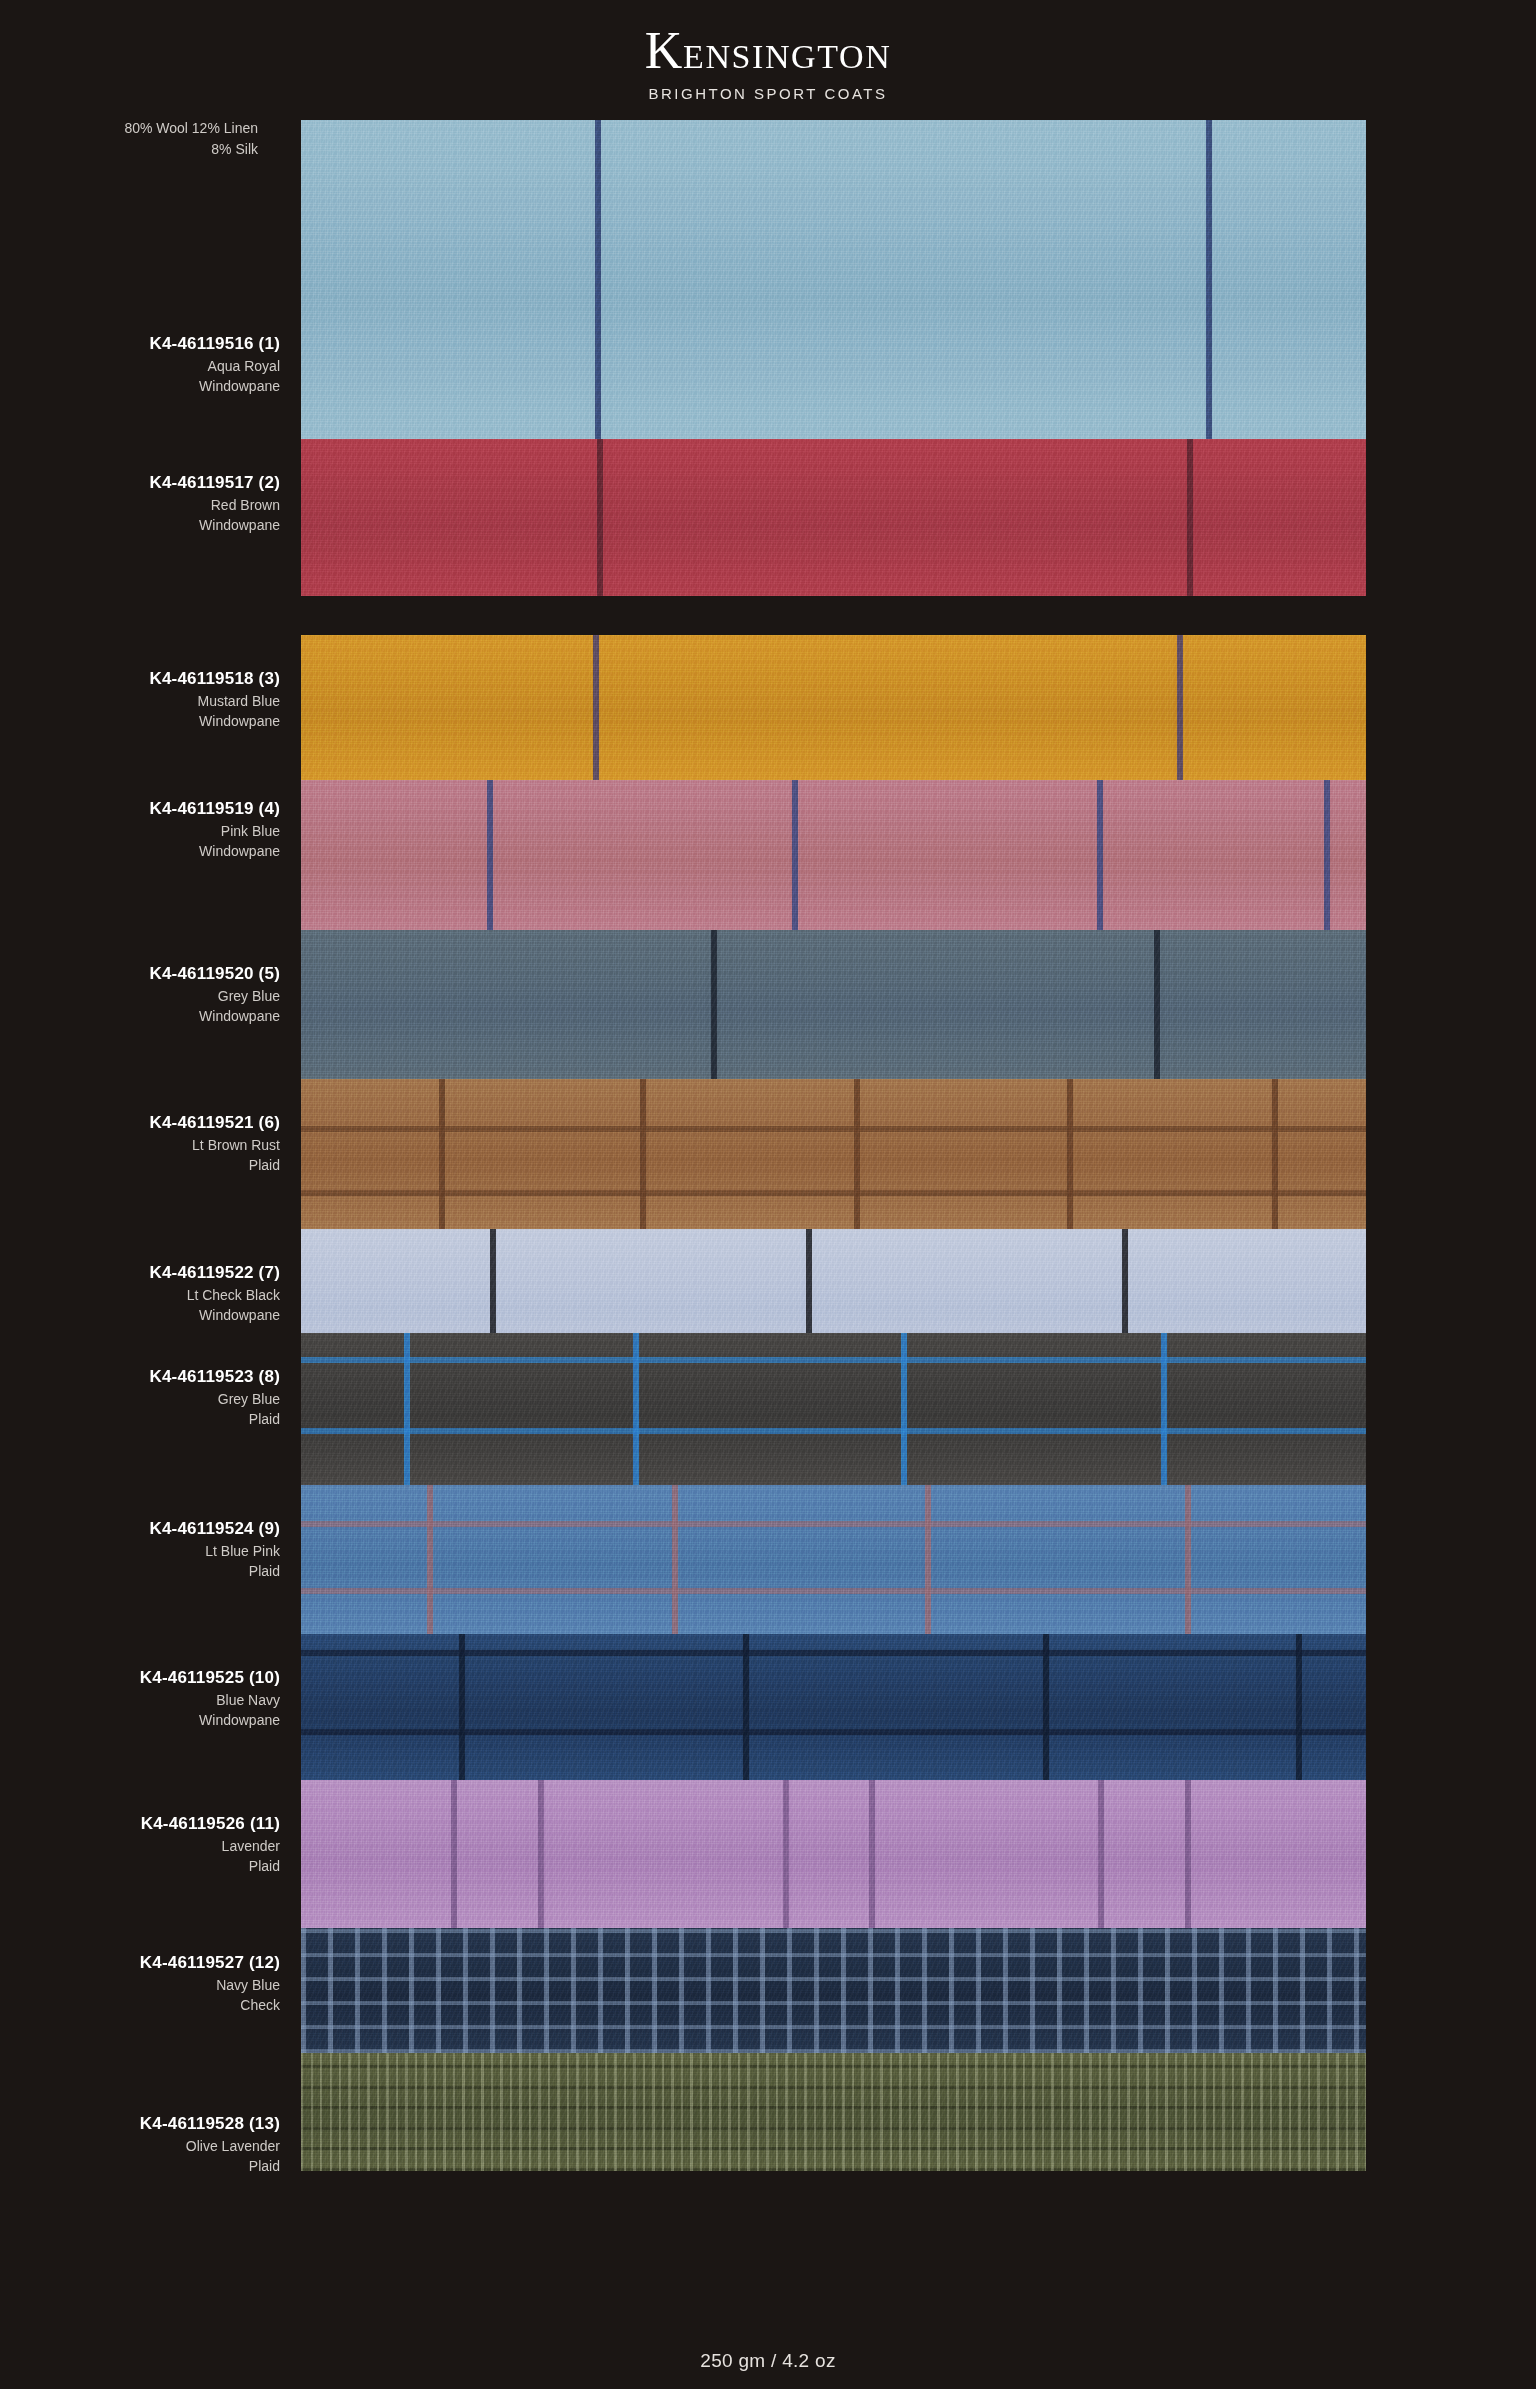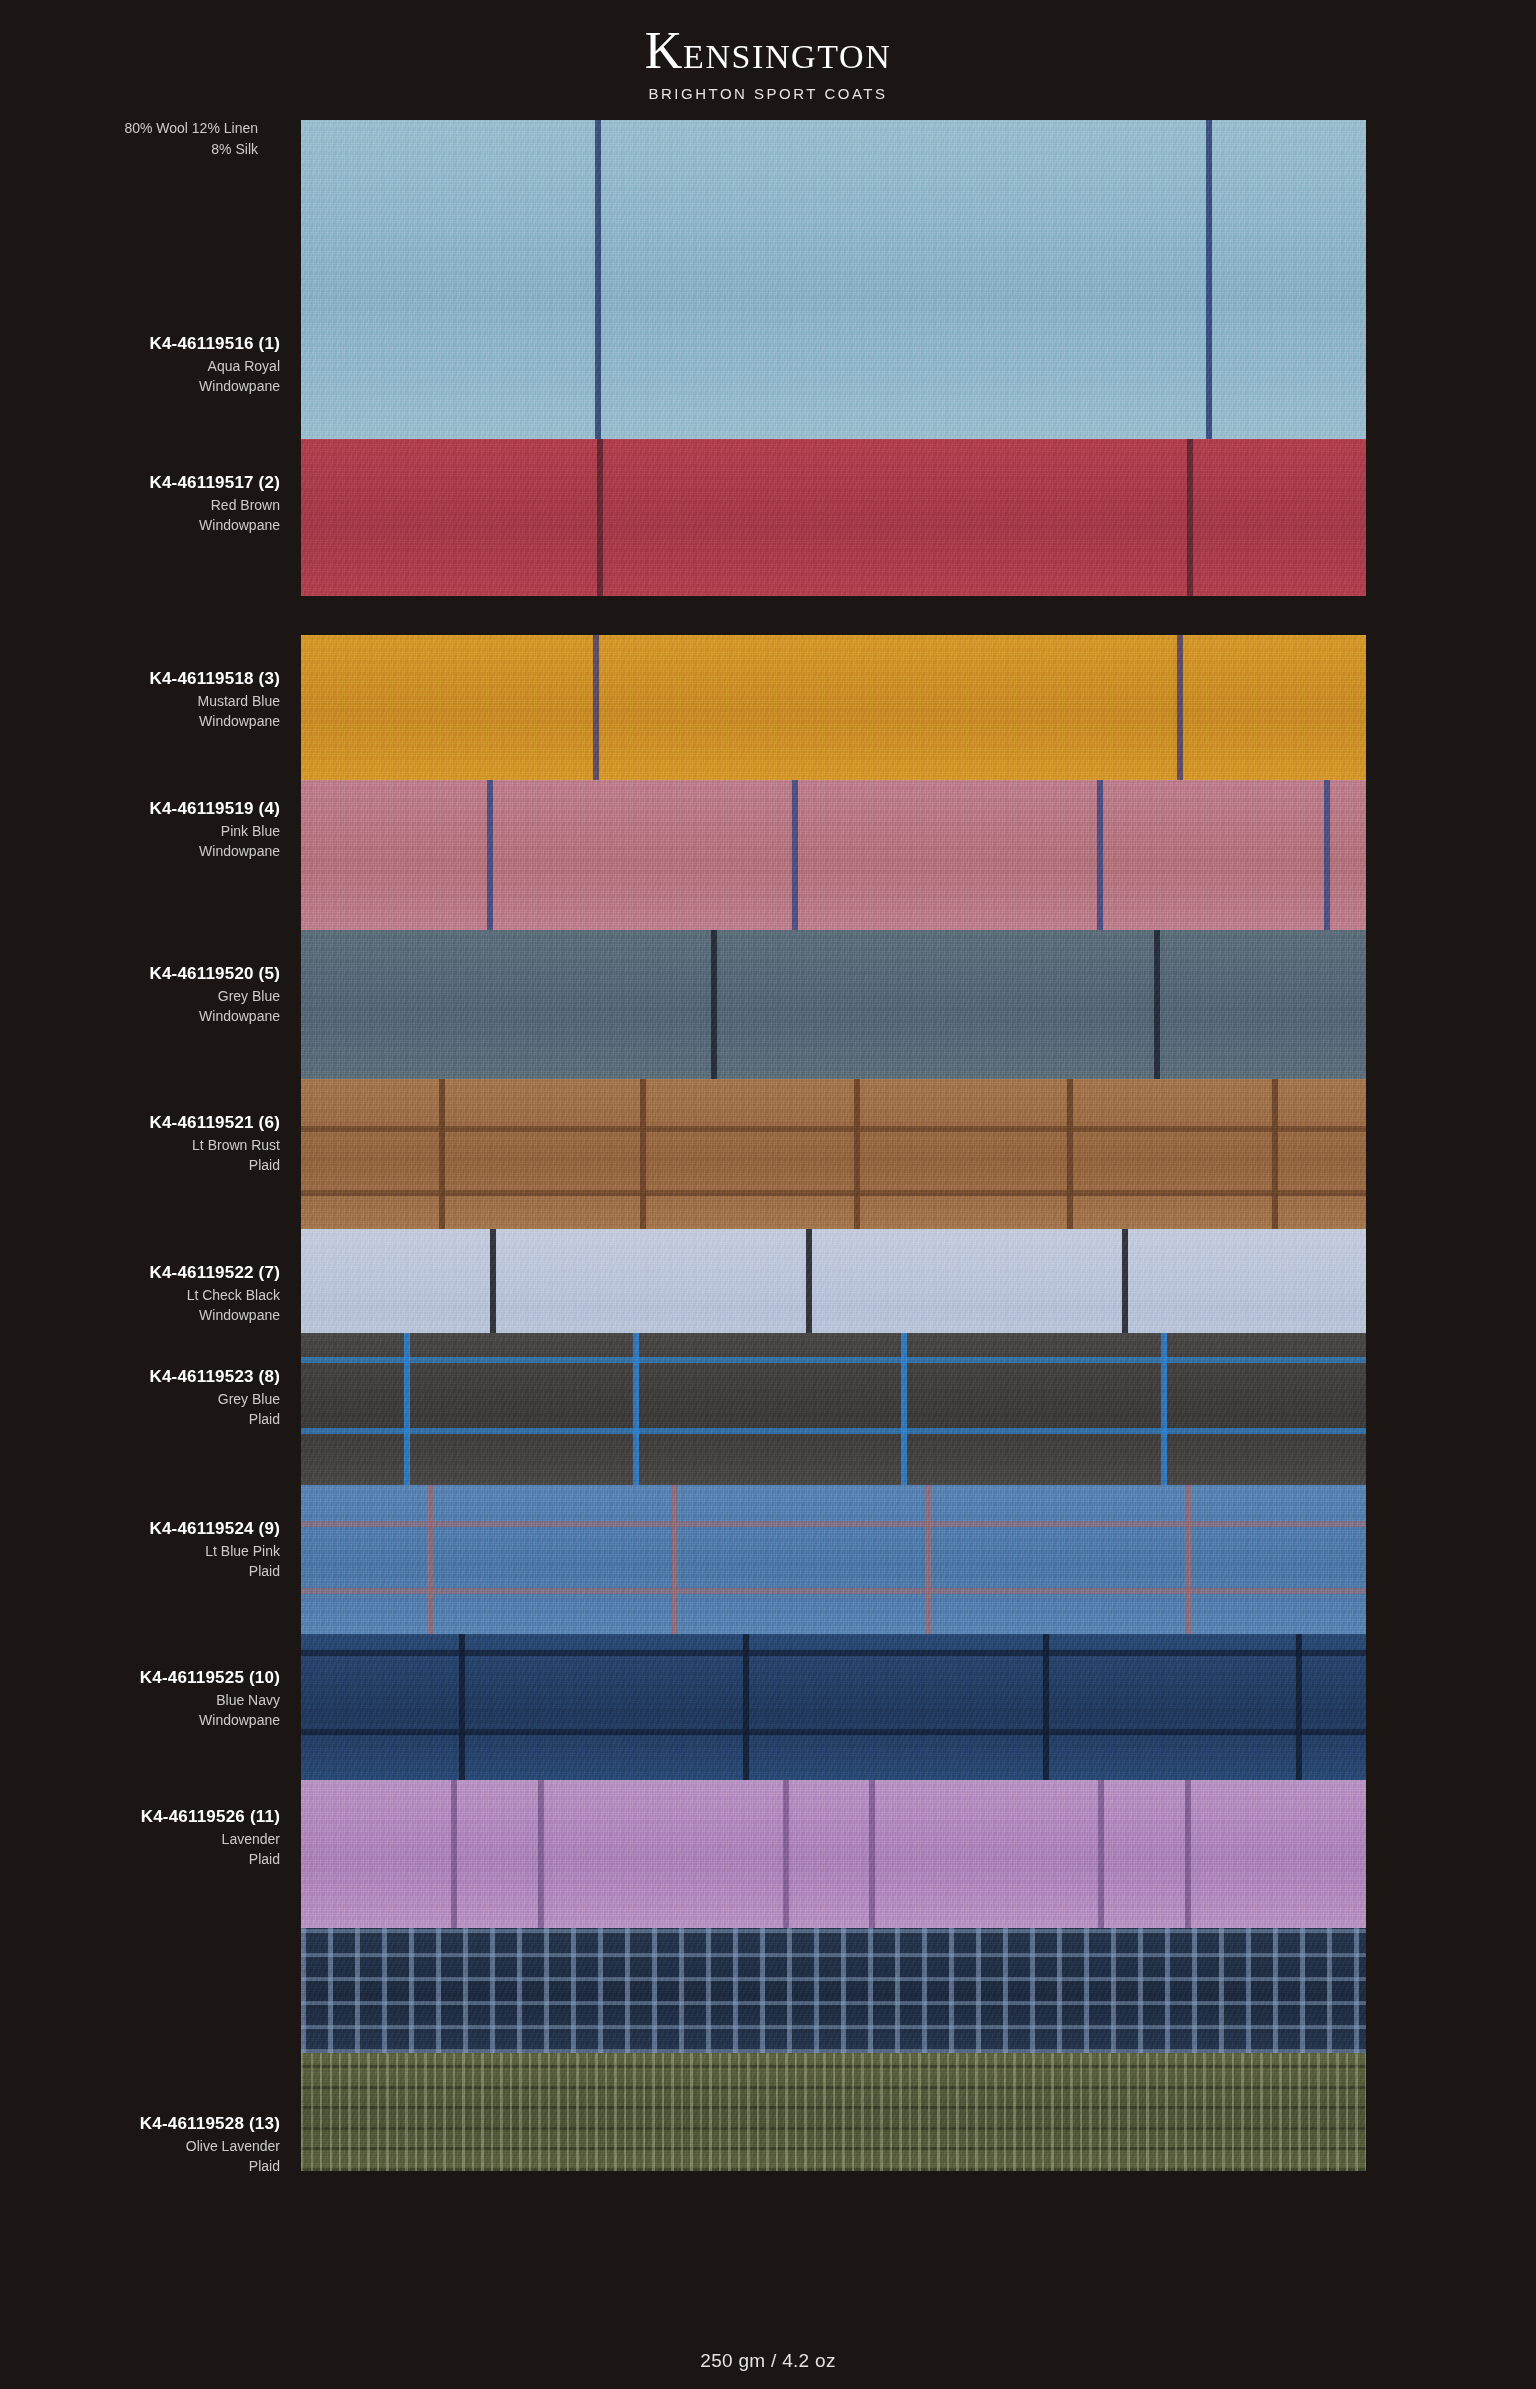--- a/index.html
+++ b/index.html
@@ -326,33 +326,38 @@
             <div style="position: absolute; top: 0px; bottom: 0px; left: 150px; width: 5.5px; background: rgb(127, 93, 144); opacity: 0.85;"></div>
             <div style="position: absolute; top: 0px; bottom: 0px; left: 237px; width: 5.5px; background: rgb(127, 93, 144); opacity: 0.85;"></div>
             <div style="position: absolute; top: 0px; bottom: 0px; left: 482px; width: 5.5px; background: rgb(127, 93, 144); opacity: 0.85;"></div>
             <div style="position: absolute; top: 0px; bottom: 0px; left: 568px; width: 5.5px; background: rgb(127, 93, 144); opacity: 0.85;"></div>
             <div style="position: absolute; top: 0px; bottom: 0px; left: 797px; width: 5.5px; background: rgb(127, 93, 144); opacity: 0.85;"></div>
             <div style="position: absolute; top: 0px; bottom: 0px; left: 884px; width: 5.5px; background: rgb(127, 93, 144); opacity: 0.85;"></div>
           </div>
           <div class="weave"></div>
           <div class="grain"></div>
         </div>
-        <div class="label" style="top: 26px;">
+        <div class="label" style="top: 33px;">
           <div class="code">K4-46119526 (11)</div>
           <div class="cname">Lavender</div>
           <div class="cpattern">Plaid</div>
         </div>
       </div>
       <div class="row" style="height: 125px;">
         <div class="swatch" style="height: 125px; background: linear-gradient(rgb(37, 54, 79) 0%, rgb(28, 42, 64) 55%, rgb(37, 54, 79) 100%);">
           <div class="tex">
             <div style="position: absolute; inset: 0px; background-image: repeating-linear-gradient(90deg, rgba(143, 166, 198, 0.55) 0px, rgba(143, 166, 198, 0.55) 4.7px, rgba(0, 0, 0, 0) 4.7px, rgba(0, 0, 0, 0) 27px), repeating-linear-gradient(0deg, rgba(143, 166, 198, 0.45) 0px, rgba(143, 166, 198, 0.45) 4px, rgba(0, 0, 0, 0) 4px, rgba(0, 0, 0, 0) 24px);"></div>
           </div>
           <div class="weave"></div>
           <div class="grain"></div>
+        </div>
+        <div class="label" style="top: 24px;">
+          <div class="code">K4-46119527 (12)</div>
+          <div class="cname">Navy Blue</div>
+          <div class="cpattern">Check</div>
         </div>
       </div>
       <div class="row" style="height: 118px;">
         <div class="swatch" style="height: 118px; background: linear-gradient(rgb(93, 99, 64) 0%, rgb(77, 84, 54) 55%, rgb(93, 99, 64) 100%);">
           <div class="tex">
             <div style="position: absolute; inset: 0px; background-image: repeating-linear-gradient(90deg, rgba(200, 205, 170, 0.35) 0px, rgba(200, 205, 170, 0.35) 2.4px, rgba(0, 0, 0, 0) 2.4px, rgba(0, 0, 0, 0) 9.5px), repeating-linear-gradient(0deg, rgba(30, 34, 20, 0.45) 0px, rgba(30, 34, 20, 0.45) 3.2px, rgba(0, 0, 0, 0) 3.2px, rgba(0, 0, 0, 0) 20.5px);"></div>
           </div>
           <div class="weave"></div>
           <div class="grain"></div>
         </div>

